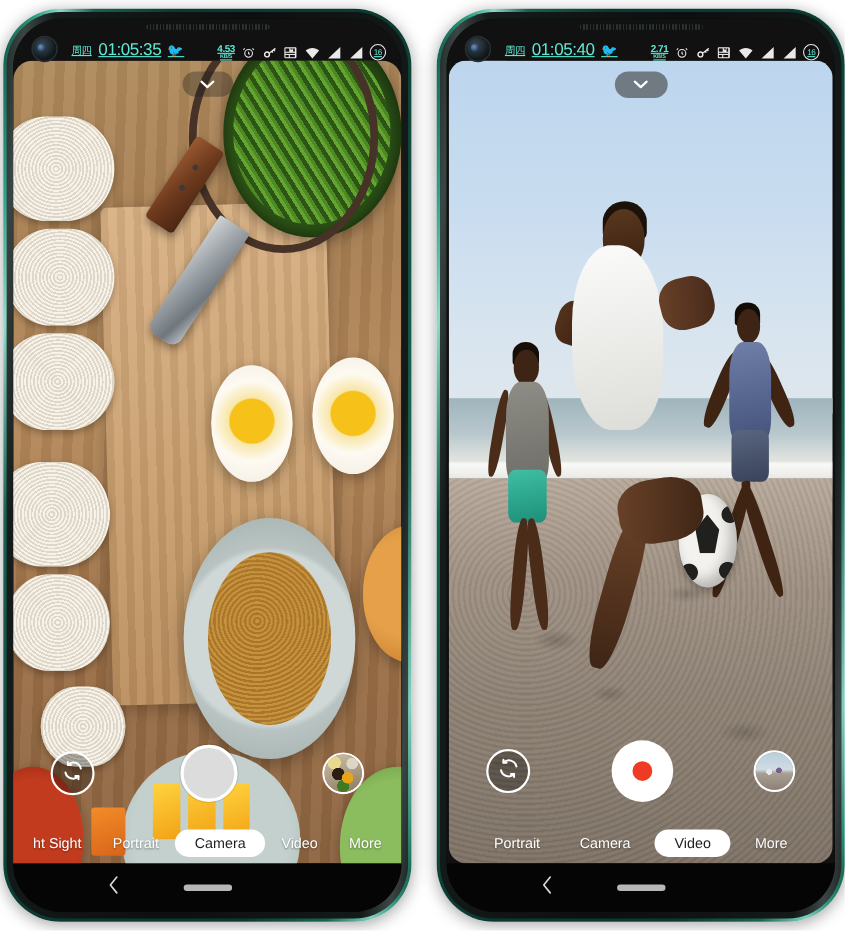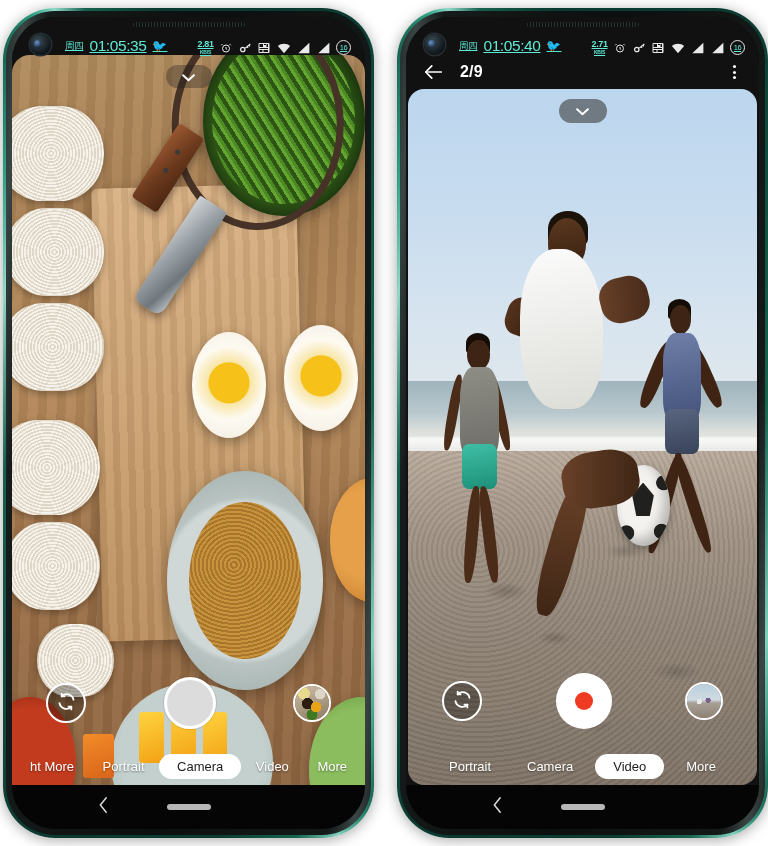--- a/index.html
+++ b/index.html
@@ -429,21 +429,21 @@
         <div class="statusbar">
           <div class="punch-hole"></div>
           <div class="sb-left">
             <span class="sb-day">周四</span>
             <span class="sb-time">01:05:35</span>
             <span class="sb-bird">🐦</span>
           </div>
           <div class="sb-spacer"></div>
           <div class="sb-right">
             <div class="netspeed">
-              <span class="n">2.81</span>
+              <span class="n">4.53</span>
               <span class="u">KB/S</span>
             </div>
             <span class="sb-ic">
               <svg width="12" height="12" viewBox="0 0 24 24" fill="none" stroke="#e9e9e9" stroke-width="2">
                 <circle cx="12" cy="13" r="7"></circle>
                   <path d="M12 10v3.5l2.2 1.4"></path>
                   <path d="M5 4 2.5 6.5M19 4l2.5 2.5"></path>
               </svg>
             </span>
             <span class="sb-ic">
@@ -539,21 +539,21 @@
                   </svg>
                 </span>
               </div>
               <div class="shutter"></div>
               <div class="thumb">
                 <span class="thumb-spice"></span>
               </div>
             </div>
 
             <div class="modes">
-              <span class="mode">ht More</span>
+              <span class="mode">ht Sight</span>
               <span class="mode">Portrait</span>
               <span class="mode active">Camera</span>
               <span class="mode">Video</span>
               <span class="mode">More</span>
             </div>
           </div>
         </div>
 
         <div class="navbar">
           <span class="nav-back">
@@ -622,35 +622,20 @@
             </span>
             <span class="sb-ic">
               <svg width="13" height="12" viewBox="0 0 20 18" fill="#e9e9e9">
                   <path d="M19 1v16H2z"></path>
                 </svg>
             </span>
             <span class="batt">16</span>
           </div>
         </div>
 
-        <div class="appbar">
-          <span class="appbar-back">
-            <svg width="19" height="16" viewBox="0 0 22 18" fill="none" stroke="#ffffff" stroke-width="2" stroke-linecap="round" stroke-linejoin="round">
-              <path d="M20 9H2.5"></path>
-                <path d="M9 2 2 9l7 7"></path>
-            </svg>
-          </span>
-          <span class="appbar-title">2/9</span>
-          <span class="appbar-spacer"></span>
-          <span class="kebab">
-            <i></i>
-              <i></i>
-              <i></i>
-          </span>
-        </div>
 
         <div class="viewfinder">
           <div class="vf-inner">
             <div class="scene">
               <div class="bf-sky"></div>
               <div class="bf-sea"></div>
               <div class="bf-foam"></div>
               <div class="bf-sand"></div>
 
               <div class="pl-skin p2-hair"></div>

